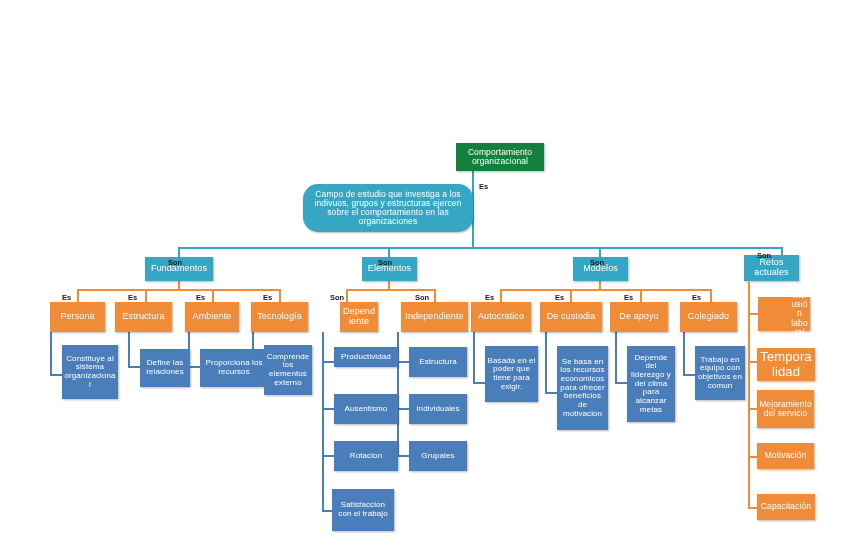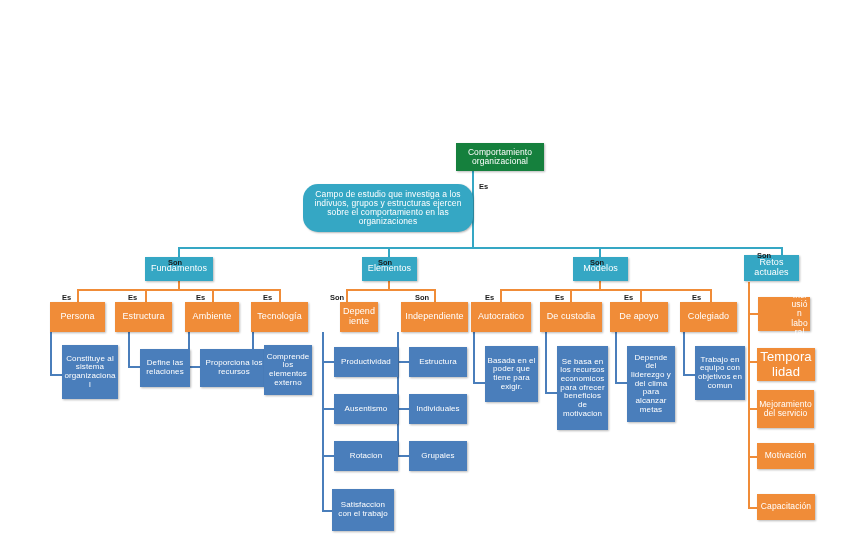--- a/index.html
+++ b/index.html
@@ -155,21 +155,21 @@
   <div class="conn-label" style="left:196px; top:294px;">Es</div>
   <div class="node blue" style="left:200px; top:349px; width:68px; height:38px; font-size:8px;">Proporciona los recursos</div>
 
   <div class="node orange" style="left:251px; top:302px; width:57px; height:30px; font-size:9px;">Tecnología</div>
   <div class="conn-label" style="left:263px; top:294px;">Es</div>
   <div class="node blue" style="left:264px; top:345px; width:48px; height:50px; font-size:8px;">Comprende los elementos externo</div>
 
   <div class="node orange" style="left:316px; top:302px; width:38px; height:30px; font-size:9px;margin-left:24px;">Dependiente</div>
   <div class="conn-label" style="left:330px; top:294px;">Son</div>
 
-  <div class="node blue" style="left:334px; top:347px; width:64px; height:30px; font-size:8px;">Productividad</div>
+  <div class="node blue" style="left:334px; top:347px; width:64px; height:20px; font-size:8px;">Productividad</div>
   <div class="node blue" style="left:334px; top:394px; width:64px; height:30px; font-size:8px;">Ausentismo</div>
   <div class="node blue" style="left:334px; top:441px; width:64px; height:30px; font-size:8px;">Rotacion</div>
   <div class="node blue" style="left:332px; top:489px; width:62px; height:42px; font-size:8px;">Satisfaccion con el trabajo</div>
 
   <div class="node orange" style="left:401px; top:302px; width:67px; height:30px; font-size:9px;">Independiente</div>
   <div class="conn-label" style="left:415px; top:294px;">Son</div>
 
   <div class="node blue" style="left:409px; top:347px; width:58px; height:30px; font-size:8px;">Estructura</div>
   <div class="node blue" style="left:409px; top:394px; width:58px; height:30px; font-size:8px;">Individuales</div>
   <div class="node blue" style="left:409px; top:441px; width:58px; height:30px; font-size:8px;">Grupales</div>

